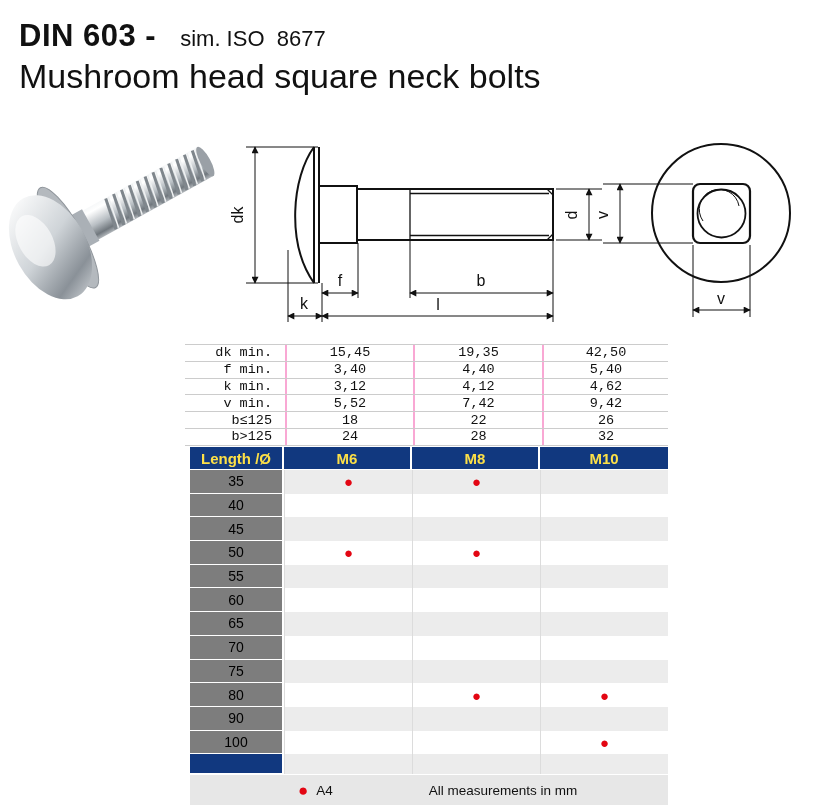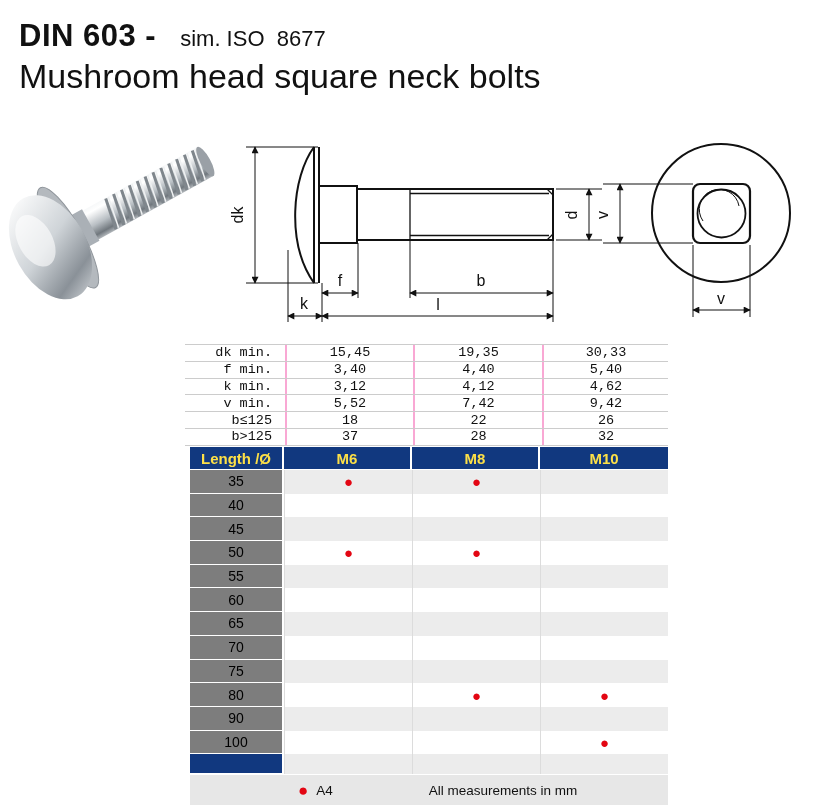--- a/index.html
+++ b/index.html
@@ -178,21 +178,21 @@
     </g>
     <text x="378" y="90" text-anchor="middle" transform="rotate(-90 378 90)">v</text>
     <text x="491" y="179" text-anchor="middle">v</text>
   </svg>
 
   <div class="spec">
     <div class="spec-row">
       <div class="spec-cell spec-label">dk min.</div>
       <div class="spec-cell spec-val">15,45</div>
       <div class="spec-cell spec-val">19,35</div>
-      <div class="spec-cell spec-val">30,33</div>
+      <div class="spec-cell spec-val">42,50</div>
     </div>
     <div class="spec-row">
       <div class="spec-cell spec-label">f min.</div>
       <div class="spec-cell spec-val">3,40</div>
       <div class="spec-cell spec-val">4,40</div>
       <div class="spec-cell spec-val">5,40</div>
     </div>
     <div class="spec-row">
       <div class="spec-cell spec-label">k min.</div>
       <div class="spec-cell spec-val">3,12</div>
@@ -206,21 +206,21 @@
       <div class="spec-cell spec-val">9,42</div>
     </div>
     <div class="spec-row">
       <div class="spec-cell spec-label">b≤125</div>
       <div class="spec-cell spec-val">18</div>
       <div class="spec-cell spec-val">22</div>
       <div class="spec-cell spec-val">26</div>
     </div>
     <div class="spec-row">
       <div class="spec-cell spec-label">b&gt;125</div>
-      <div class="spec-cell spec-val">37</div>
+      <div class="spec-cell spec-val">24</div>
       <div class="spec-cell spec-val">28</div>
       <div class="spec-cell spec-val">32</div>
     </div>
   </div>
 
   <div class="ltable">
     <div class="lt-head">
       <div class="hcell">Length /Ø</div>
       <div class="hcell">M6</div>
       <div class="hcell">M8</div>

